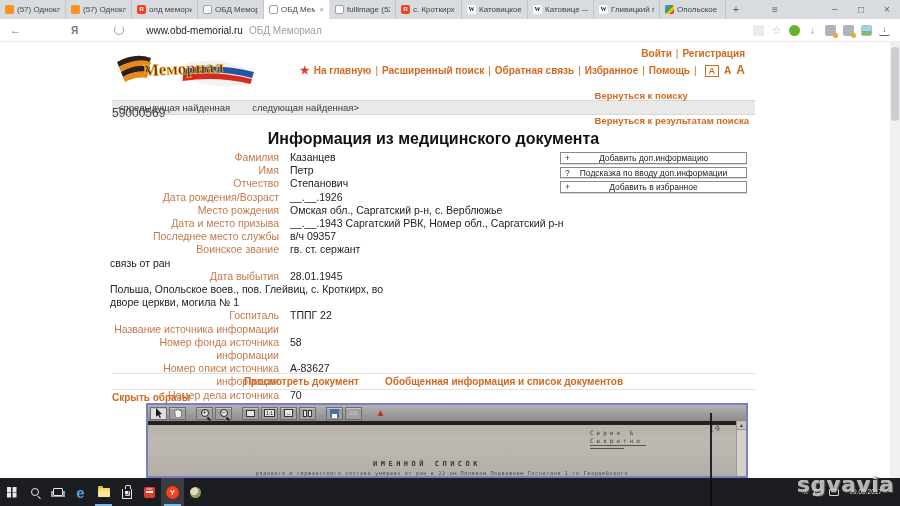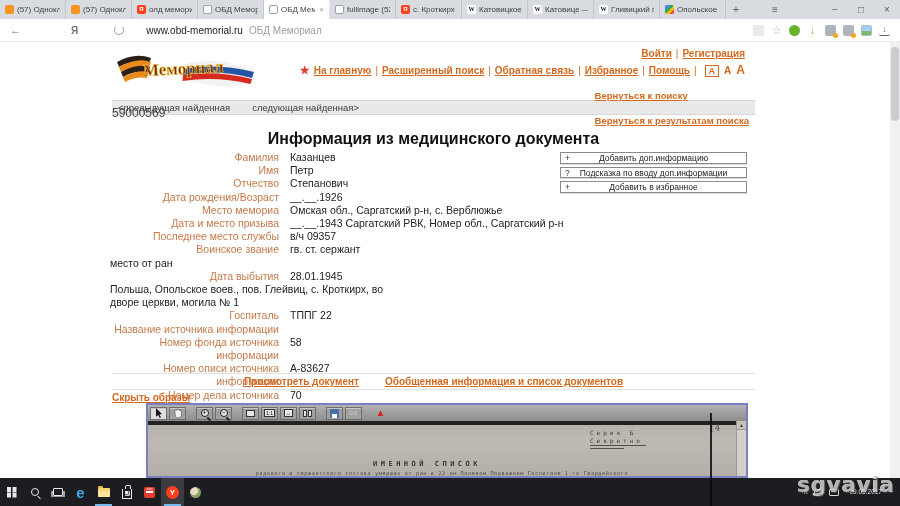--- a/index.html
+++ b/index.html
@@ -43,21 +43,21 @@
   .ai-dl { color:#5f6368; background:transparent; font-size:9px; border-bottom:1.5px solid #5f6368; line-height:9px; height:11px; }
 
   
   .page { position:absolute; left:0; top:42px; width:900px; height:436px; background:#fff; }
   .pg-scroll { position:absolute; right:0; top:0; width:10px; height:436px; background:#f0f0f0; }
   .pg-thumb { position:absolute; left:1px; top:5px; width:8px; height:74px; background:#c9cdd1; border-radius:4px; }
 
   
   .logo { position:absolute; left:115px; top:6px; width:150px; height:42px; }
   .auth { position:absolute; right:155px; top:6px; font-size:10px; font-weight:bold; color:#d2691f; }
-  .auth a, .nav a, .ln { color:#d2691f; text-decoration:underline; cursor:pointer; }
+  .auth a, .nav a, .ln { color:#d2691f; cursor:pointer; }
   .pipe { color:#d2691f; font-weight:normal; text-decoration:none; padding:0 4px; }
   .nav { position:absolute; right:155px; top:21px; font-size:10px; font-weight:bold; color:#d2691f; display:flex; align-items:center; }
   .star { color:#e03a2f; font-size:11px; margin-right:4px; text-decoration:none; }
   .fsz { display:inline-flex; align-items:baseline; gap:5px; margin-left:4px; }
   .fszA { text-decoration:none; font-weight:bold; color:#d2691f; }
   .fszA.boxed { border:1px solid #d2691f; padding:0 3px; font-size:9px; }
   .fszA.mid { font-size:10px; }
   .fszA.big { font-size:12px; }
 
   
@@ -289,37 +289,37 @@
         </div>
       <div class="frow">
           <span class="flabel">Отчество</span>
           <span class="fvalue">Степанович</span>
         </div>
       <div class="frow">
           <span class="flabel">Дата рождения/Возраст</span>
           <span class="fvalue">__.__.1926</span>
         </div>
       <div class="frow">
-          <span class="flabel">Место мемориа</span>
+          <span class="flabel">Место рождения</span>
           <span class="fvalue">Омская обл., Саргатский р-н, с. Верблюжье</span>
         </div>
       <div class="frow">
           <span class="flabel">Дата и место призыва</span>
           <span class="fvalue">__.__.1943 Саргатский РВК, Номер обл., Саргатский р-н</span>
         </div>
       <div class="frow">
           <span class="flabel">Последнее место службы</span>
           <span class="fvalue">в/ч 09357</span>
         </div>
       <div class="frow">
           <span class="flabel">Воинское звание</span>
           <span class="fvalue">гв. ст. сержант</span>
         </div>
       <div class="frow">
-          <span class="fvalue">место от ран</span>
+          <span class="fvalue">связь от ран</span>
         </div>
       <div class="frow">
           <span class="flabel">Дата выбытия</span>
           <span class="fvalue">28.01.1945</span>
         </div>
       <div class="frow">
           <span class="fvalue">Польша, Опольское воев., пов. Глейвиц, с. Кроткирх, во дворе церкви, могила № 1</span>
         </div>
       <div class="frow">
           <span class="flabel">Госпиталь</span>

